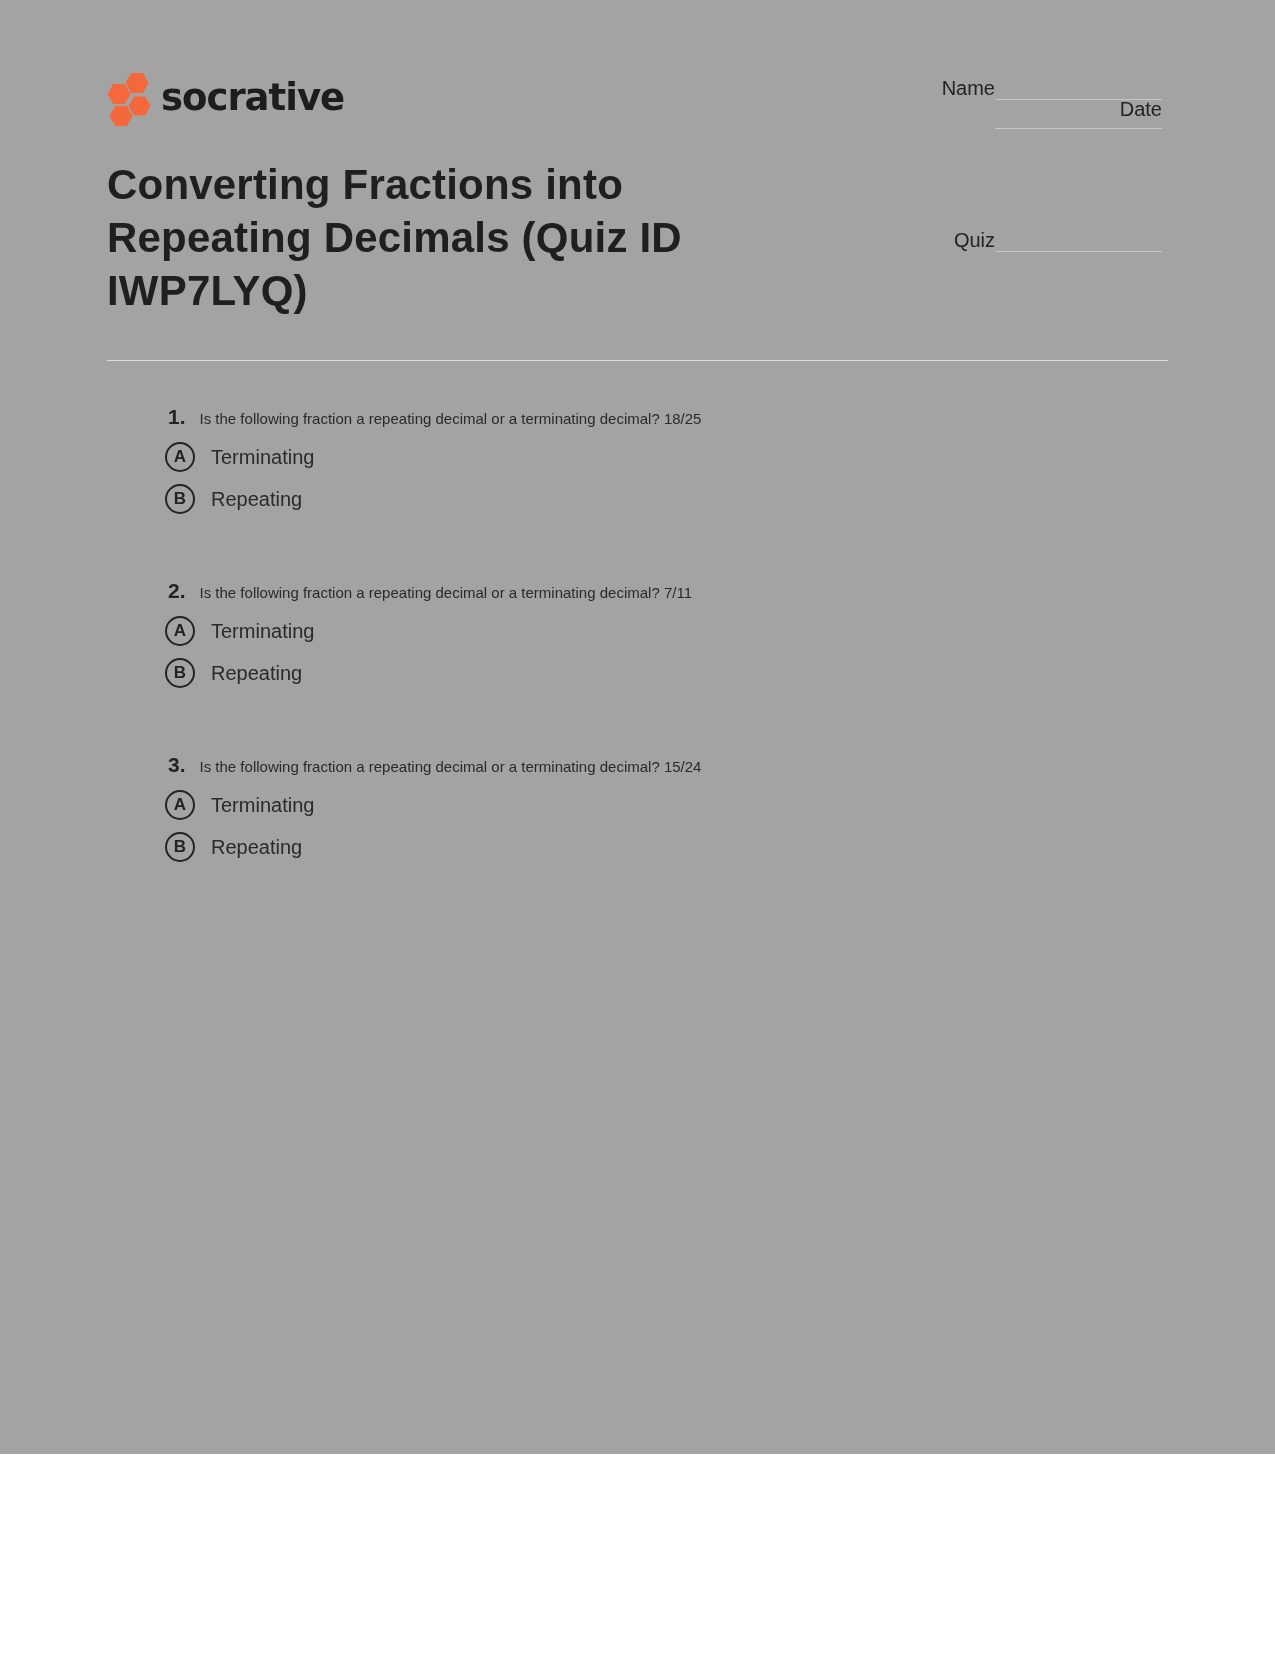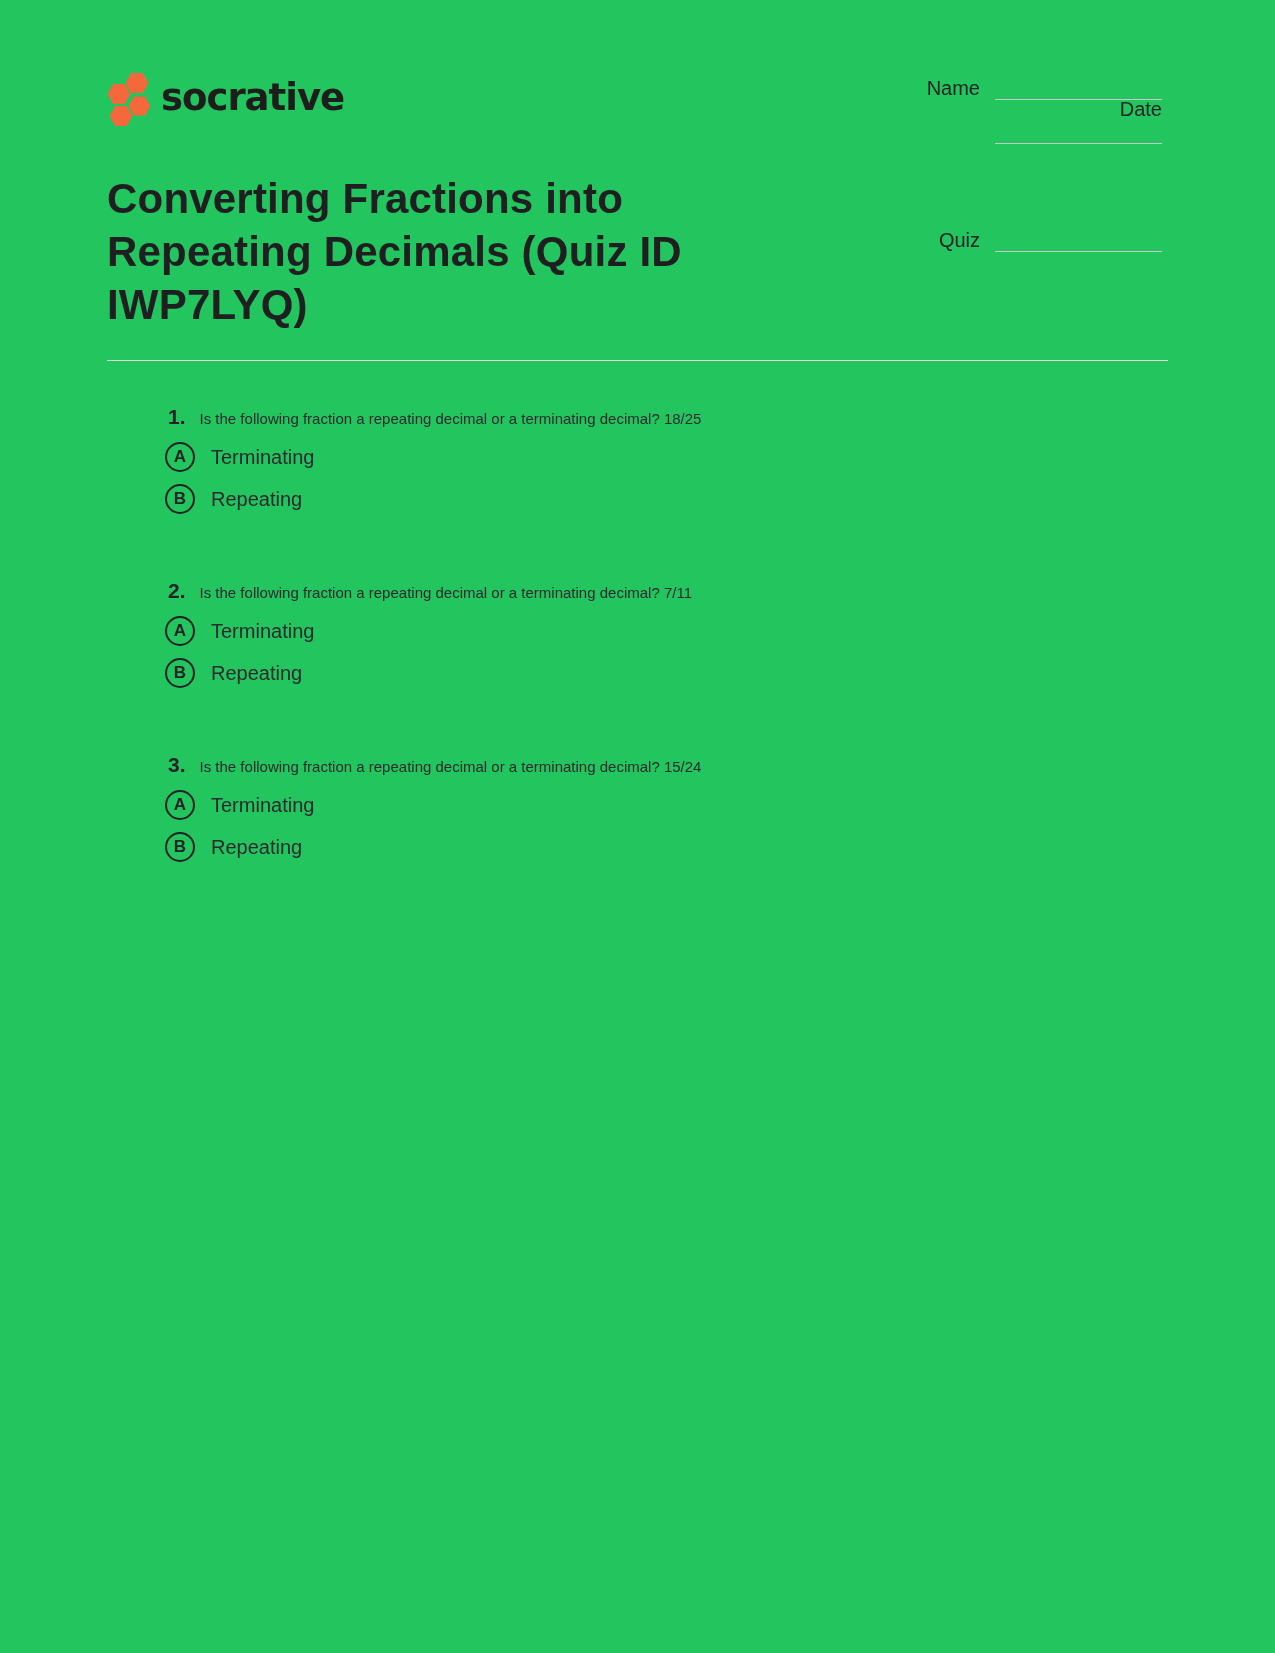--- a/index.html
+++ b/index.html
@@ -4,22 +4,22 @@
 <style>
   * { margin: 0; padding: 0; box-sizing: border-box; }
   html, body { background: #ffffff; }
   body {
     font-family: "Liberation Sans", "DejaVu Sans", sans-serif;
     color: #232327;
   }
   .page {
     position: relative;
     width: 1275px;
-    height: 1653px;
-    background: #22c55e;
+    height: 1454px;
+    background: #a3a3a3;
     overflow: hidden;
   }
 
   
   .logo {
     position: absolute;
     left: 103px;
     top: 68px;
     display: flex;
     align-items: center;
@@ -35,21 +35,20 @@
     position: relative;
     top: -2px;
   }
 
   
   .field {
     position: absolute;
     right: 113px;
     display: flex;
     align-items: flex-end;
-    gap: 15px;
   }
   .field-label {
     font-size: 20px;
     line-height: 24px;
     color: #232327;
   }
   .blank-line {
     width: 167px;
     height: 8px;
     border-bottom: 1px solid #c7c7c7;
@@ -63,21 +62,20 @@
     position: absolute;
     left: 107px;
     top: 158px;
     width: 720px;
     font-family: "Liberation Sans", sans-serif;
     font-size: 42px;
     line-height: 53px;
     font-weight: 700;
     letter-spacing: 0.2px;
     color: #1f1f22;
-    margin-top: 14px;
   }
 
   
   .divider {
     position: absolute;
     left: 107px;
     top: 360px;
     width: 1061px;
     border-top: 1px solid #dedede;
   }

